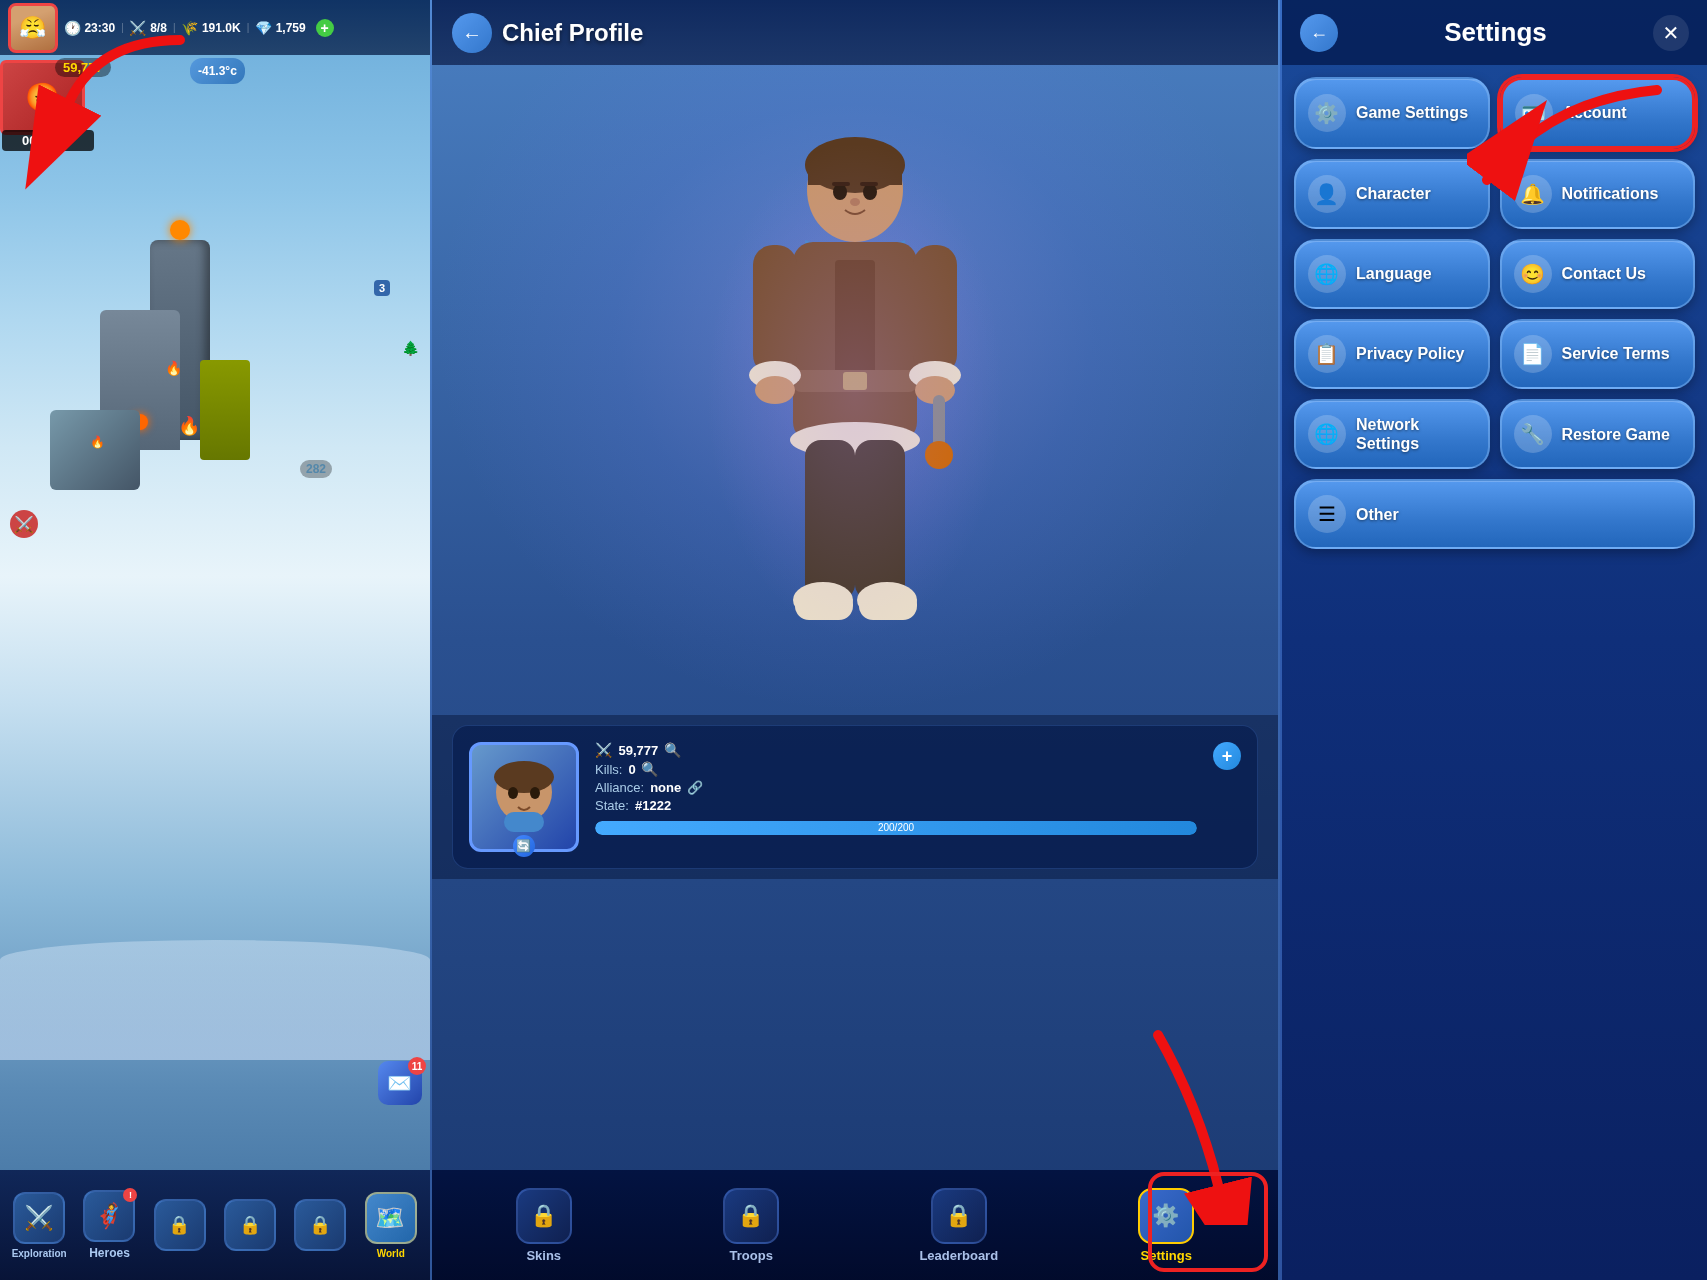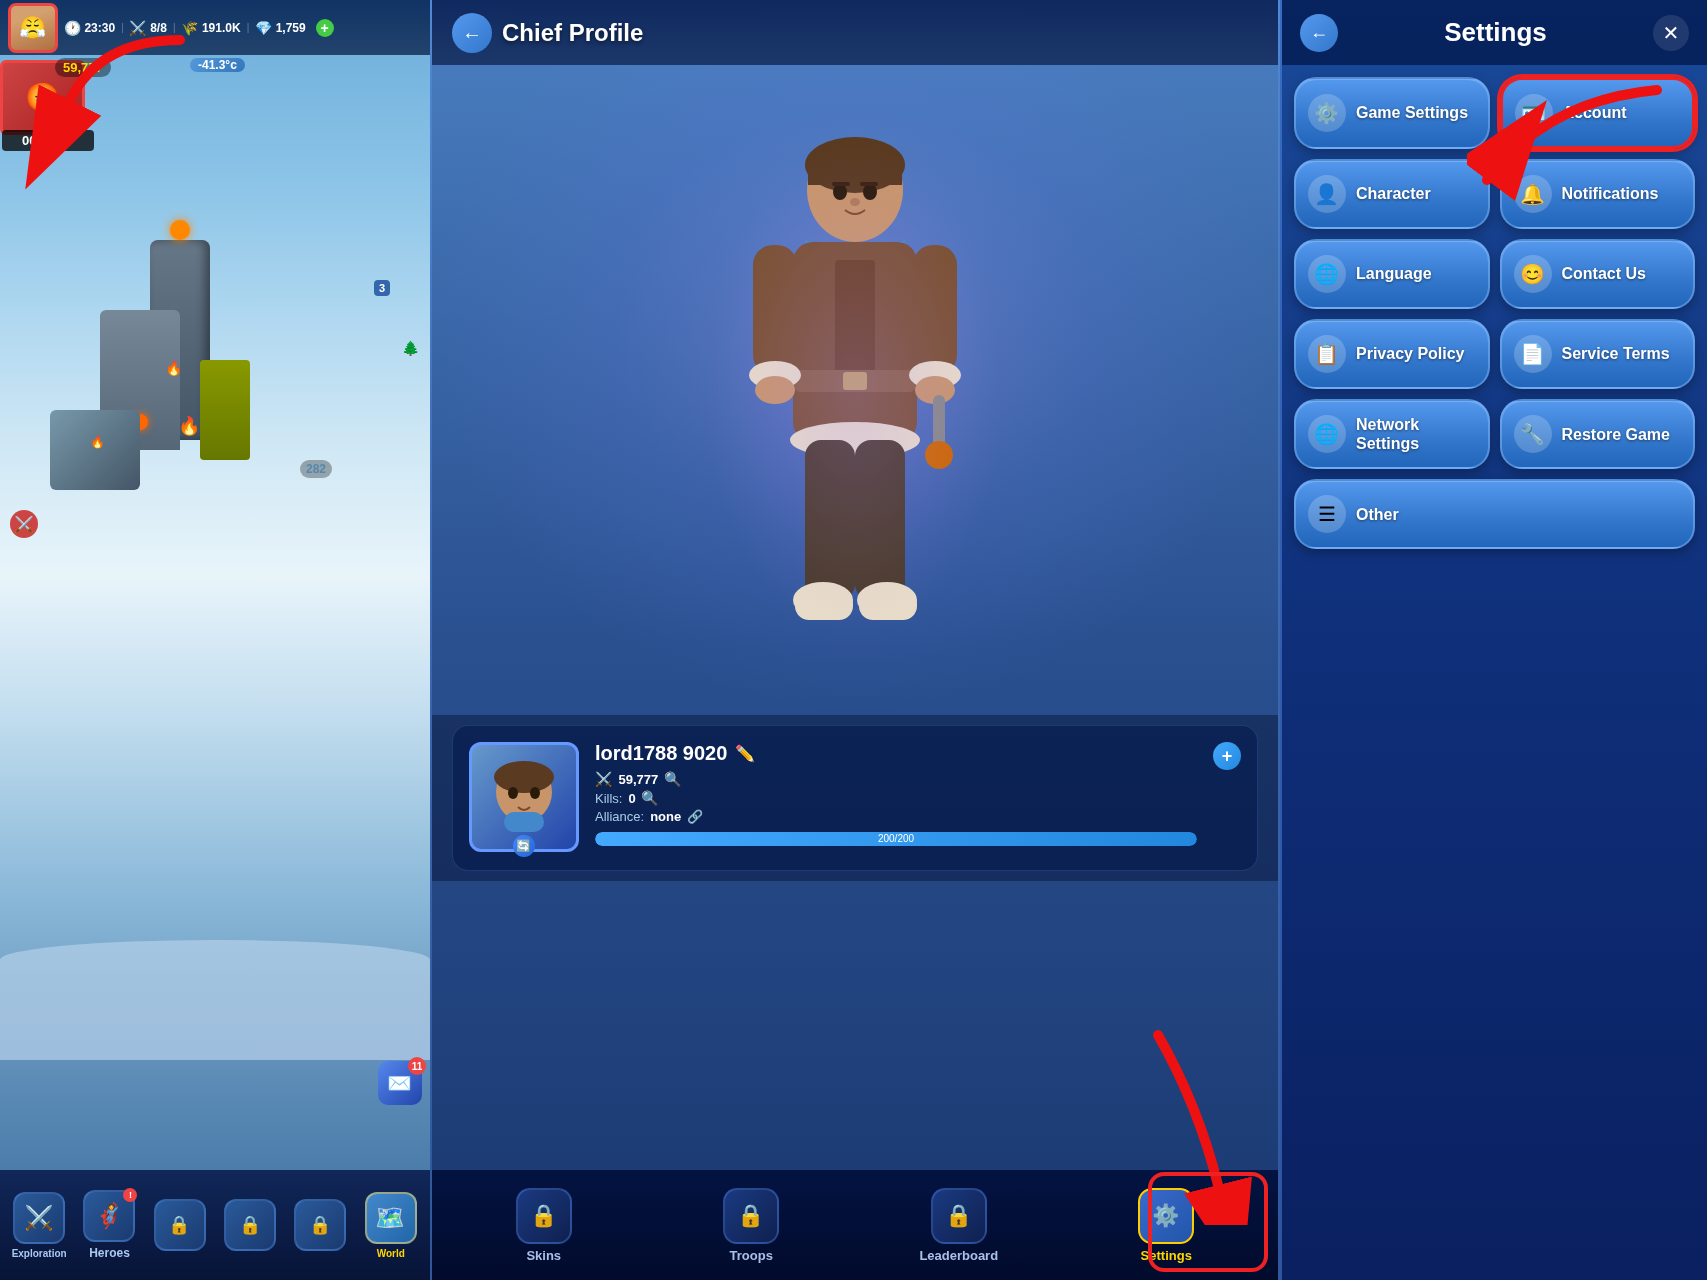--- a/index.html
+++ b/index.html
@@ -77,21 +77,21 @@
       border-radius: 12px;
       padding: 2px 8px;
       color: #ffd700;
       font-size: 13px;
       font-weight: bold;
     }
 
     .temp-badge {
       background: linear-gradient(135deg, #5599dd, #3377bb);
       border-radius: 12px;
-      padding: 0 8px;
+      padding: 6px 8px;
       color: white;
       font-size: 12px;
       font-weight: bold;
     }
 
     
     .red-arrow-left {
       position: absolute;
       top: 30px;
       left: 50px;
@@ -670,38 +670,37 @@
           <ellipse cx="40" cy="35" rx="28" ry="30" fill="#c8956a"></ellipse>
           <ellipse cx="40" cy="20" rx="30" ry="16" fill="#5a3a20"></ellipse>
           <ellipse cx="29" cy="36" rx="5" ry="6" fill="#2a1a0a"></ellipse>
           <ellipse cx="51" cy="36" rx="5" ry="6" fill="#2a1a0a"></ellipse>
           <path d="M34,50 Q40,56 46,50" stroke="#7a4a2a" stroke-width="2" fill="none"></path>
           <rect x="20" y="55" width="40" height="20" rx="10" fill="#4488cc"></rect>
         </svg>
         <div class="player-avatar-sync">🔄</div>
       </div>
       <div class="player-details">
-        <div class="player-name-row">
-          <span class="player-name">lord1788 9020</span>
-          <span class="edit-icon">✏️</span>
-        </div>
         <div class="player-stat">
           <span class="ico">⚔️</span>
           <span class="val">59,777</span>
           <span class="ico">🔍</span>
         </div>
         <div class="player-stat">
           <span>Kills: </span>
             <span class="val">0</span>
           <span class="ico">🔍</span>
         </div>
         <div class="player-stat">
           Alliance: <span class="val">none</span>
           <span style="color:#66aaff;">🔗</span>
         </div>
+        <div class="player-stat">
+          State: <span class="val">#1222</span>
+        </div>
         <div class="xp-bar-wrap">
           <div class="xp-bar" style="width:100%;"></div>
           <div class="xp-label">200/200</div>
         </div>
       </div>
       <div style="display:flex;flex-direction:column;gap:6px;">
         <div style="background:linear-gradient(135deg,#44aaff,#2288dd);border-radius:50%;width:28px;height:28px;display:flex;align-items:center;justify-content:center;color:white;font-size:18px;font-weight:bold;cursor:pointer;">+</div>
       </div>
     </div>
   </div>

